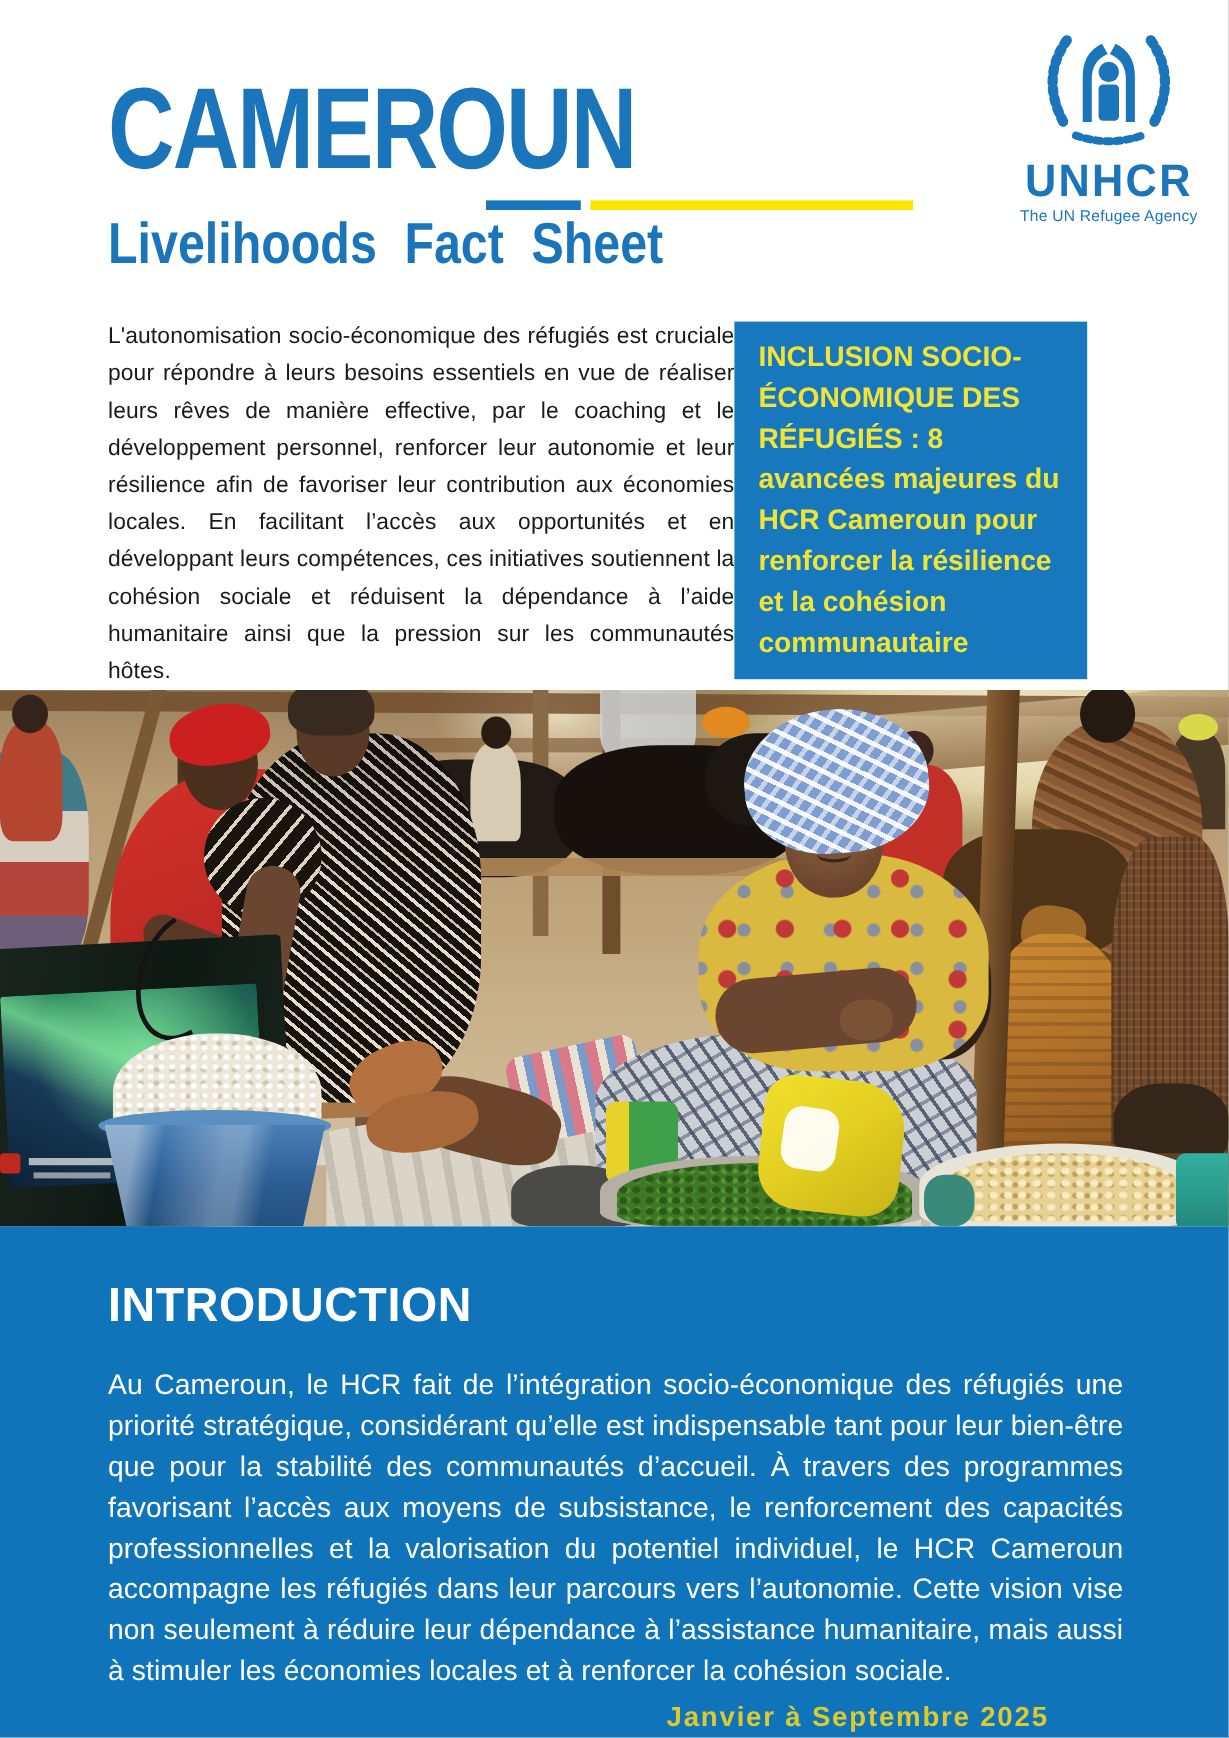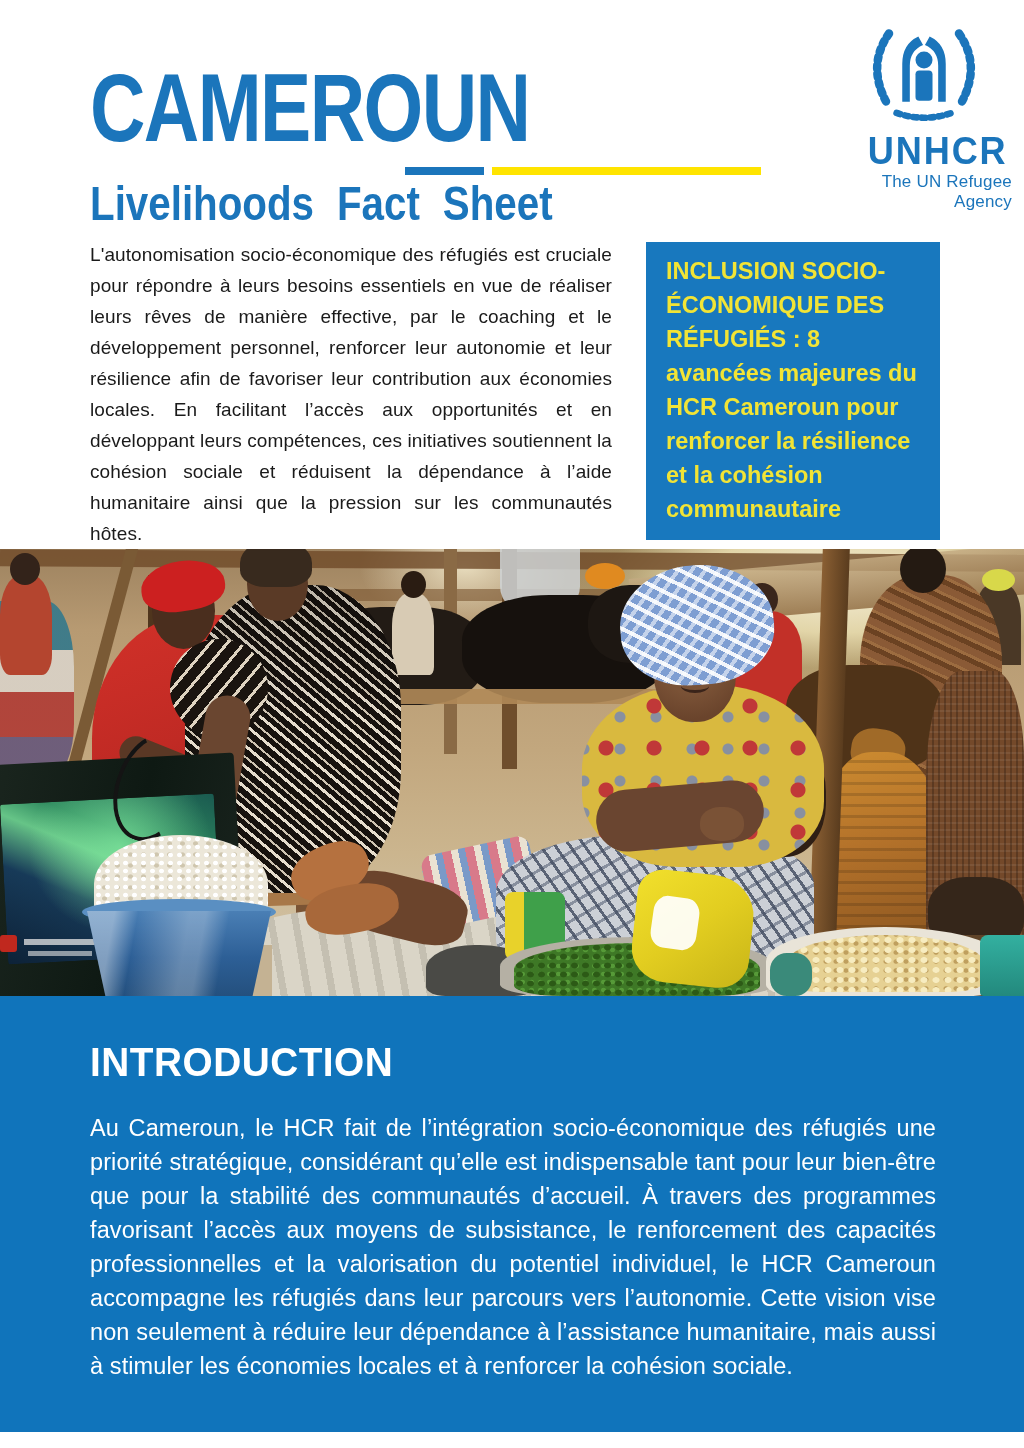--- a/index.html
+++ b/index.html
@@ -13,27 +13,27 @@
   .page{position:relative;width:1024px;height:1448px;background:#fff;margin:0 auto;overflow:hidden}
 
   
   header{position:relative;height:232px}
   .title{position:absolute;left:90px;top:60px;font-size:96px;font-weight:700;color:var(--primary-blue);
          letter-spacing:-2px;transform:scaleX(.8);transform-origin:left top;line-height:1;white-space:nowrap}
   .subtitle{position:absolute;left:90px;top:178px;font-size:48px;font-weight:700;color:var(--primary-blue);
          word-spacing:14px;transform:scaleX(.84);transform-origin:left top;line-height:1.1;white-space:nowrap}
   .divider-blue{position:absolute;left:405px;top:167px;width:79px;height:8px;background:var(--primary-blue)}
   .divider-yellow{position:absolute;left:492px;top:167px;width:269px;height:8px;background:var(--accent-yellow)}
-  .logo{position:absolute;right:12px;top:26px;width:176px;text-align:right;color:var(--primary-blue)}
+  .logo{position:absolute;right:12px;top:26px;width:176px;text-align:center;color:var(--primary-blue)}
   .logo svg{display:block;margin:0 auto}
   .logo-word{font-size:38px;font-weight:700;letter-spacing:2px;transform:scaleX(.95);transform-origin:center top;line-height:1;margin-top:2px}
-  .logo-tag{font-size:17px;font-weight:400;letter-spacing:.2px;margin-top:2px}
-
-  
-  .intro-row{display:flex;height:310px;margin:7px 84px 0 90px;gap:34px}
+  .logo-tag{font-size:13px;font-weight:400;letter-spacing:.2px;margin-top:2px}
+
+  
+  .intro-row{display:flex;height:310px;margin:33px 84px 0 90px;}
   .lead{flex:0 0 522px;max-height:312px;overflow:hidden;font-size:19px;line-height:31px;color:var(--text-black);
         text-align:justify;letter-spacing:.1px}
   .highlight{flex:0 0 294px;height:298px;margin-top:3px;background:var(--box-blue);padding:12px 14px 12px 20px}
   .highlight-text{font-size:23.5px;line-height:34px;font-weight:700;color:var(--box-yellow);white-space:pre-line}
 
   
   .ph{position:relative;width:1024px;height:447px;overflow:hidden;
       background:linear-gradient(180deg,#9d825f 0%,#b79a72 18%,#c2a77e 45%,#cbb58e 68%,#d3c7ae 100%)}
   .ph i{position:absolute;display:block}
   .sky-r{left:560px;top:0;width:464px;height:135px;background:radial-gradient(ellipse at 60% 25%,#f5eed8 0%,#e2d5a8 35%,rgba(170,160,100,.35) 60%,rgba(0,0,0,0) 75%)}
@@ -256,15 +256,16 @@
     <i class="bagwhite"></i>
     <i class="cornbasin"></i>
     <i class="corn"></i>
     <i class="cornteal"></i>
     <i class="buckteal"></i>
   </figure>
 
   <section class="bottom">
     <h3>INTRODUCTION</h3>
     <p>Au Cameroun, le HCR fait de l’intégration socio-économique des réfugiés une priorité stratégique, considérant qu’elle est indispensable tant pour leur bien-être que pour la stabilité des communautés d’accueil. À travers des programmes favorisant l’accès aux moyens de subsistance, le renforcement des capacités professionnelles et la valorisation du potentiel individuel, le HCR Cameroun accompagne les réfugiés dans leur parcours vers l’autonomie. Cette vision vise non seulement à réduire leur dépendance à l’assistance humanitaire, mais aussi à stimuler les économies locales et à renforcer la cohésion sociale.</p>
+    <div class="period">Janvier à Septembre 2025</div>
   </section>
 
 </div>
 
 </body></html>

